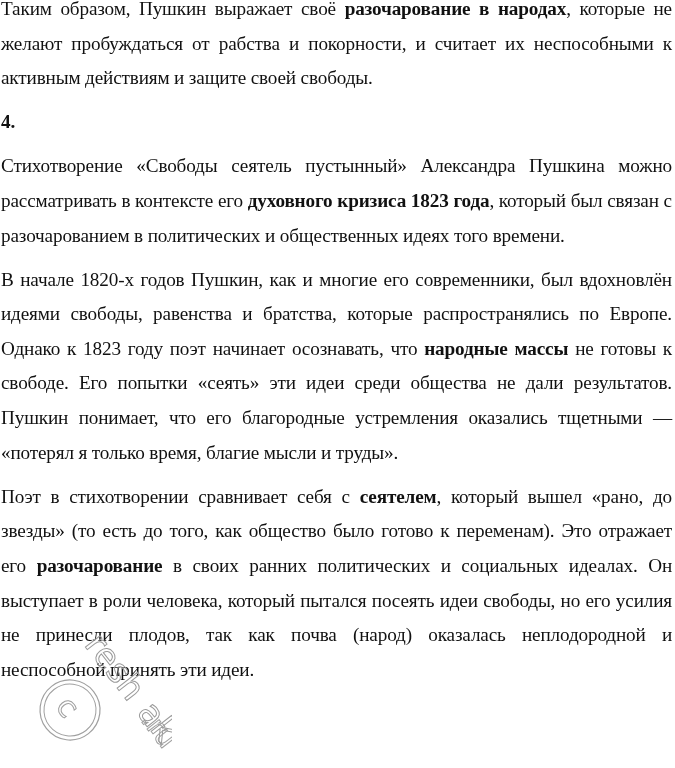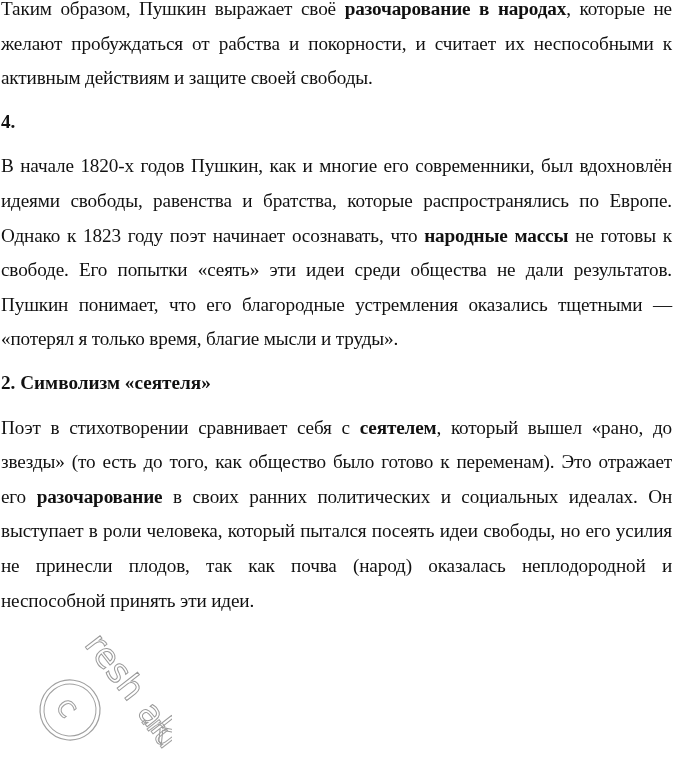--- a/index.html
+++ b/index.html
@@ -46,25 +46,25 @@
   </style>
 </head>
 <body>
 
 <div class="doc">
 
   <p class="para"><span>Таким образом, Пушкин выражает своё </span><b>разочарование в народах</b><span>, которые не желают пробуждаться от рабства и покорности, и считает их неспособными к активным действиям и защите своей свободы.</span></p>
 
   <div class="heading">4.</div>
 
+  <p class="para"><span>Стихотворение «Свободы сеятель пустынный» Александра Пушкина можно рассматривать в контексте его </span><b>духовного кризиса 1823 года</b><span>, который был связан с разочарованием в политических и общественных идеях того времени.</span></p>
 
 
   <p class="para"><span>В начале 1820-х годов Пушкин, как и многие его современники, был вдохновлён идеями свободы, равенства и братства, которые распространялись по Европе. Однако к 1823 году поэт начинает осознавать, что </span><b>народные массы</b><span> не готовы к свободе. Его попытки «сеять» эти идеи среди общества не дали результатов. Пушкин понимает, что его благородные устремления оказались тщетными — «потерял я только время, благие мысли и труды».</span></p>
 
-  <div class="heading">2. Символизм «сеятеля»</div>
 
   <p class="para"><span>Поэт в стихотворении сравнивает себя с </span><b>сеятелем</b><span>, который вышел «рано, до звезды» (то есть до того, как общество было готово к переменам). Это отражает его </span><b>разочарование</b><span> в своих ранних политических и социальных идеалах. Он выступает в роли человека, который пытался посеять идеи свободы, но его усилия не принесли плодов, так как почва (народ) оказалась неплодородной и неспособной принять эти идеи.</span></p>
 
 </div>
 
 <div class="watermark">
   <svg width="150" height="150" viewBox="0 0 150 150">
     <g transform="translate(75,75) rotate(52)">
       <text x="-40" y="-14" font-family="DejaVu Sans, sans-serif" font-size="34" fill="none" stroke="#9a9a9a" stroke-width="1">resh</text>
       <text x="46" y="-14" font-family="DejaVu Sans, sans-serif" font-size="34" fill="none" stroke="#9a9a9a" stroke-width="1">ak</text>

